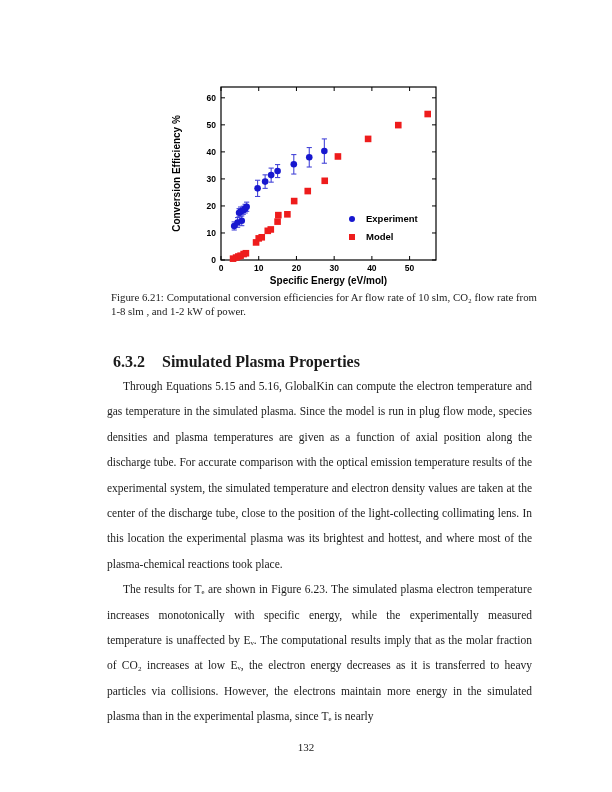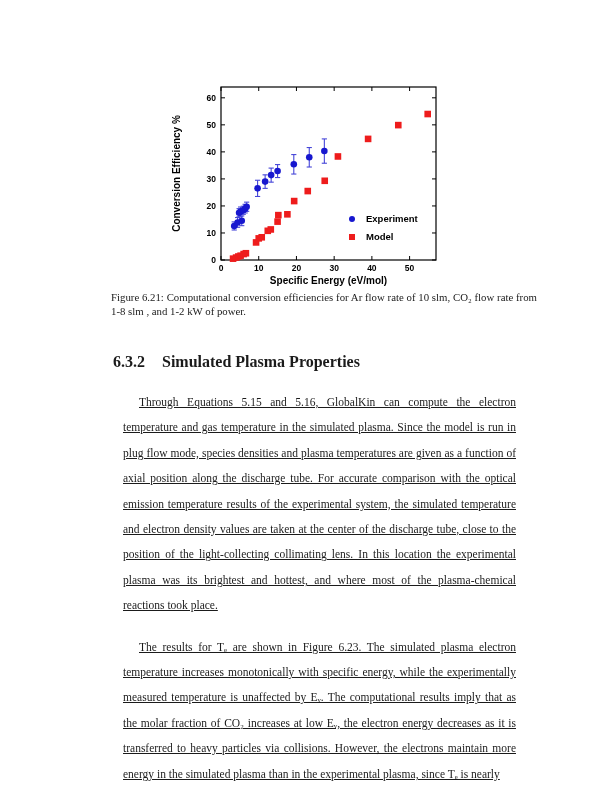--- a/index.html
+++ b/index.html
@@ -22,21 +22,21 @@
   .heading{
     position:absolute;left:106px;top:346px;width:426px;margin:7px;
     font-size:16px;font-weight:bold;
   }
   .heading .sec-num{margin-right:17px;}
   .body-text{
     position:absolute;left:107px;top:374px;width:425px;
     font-size:11.5px;line-height:25.4px;
     text-align:justify;text-align-last:left;
   }
-  .body-text p{margin:16px;text-indent:16px;text-decoration:underline;}
+  .body-text p{margin:0;text-indent:16px;}
   .page-number{
     position:absolute;left:0;top:741px;width:612px;
     text-align:center;font-size:11px;
   }
   
   .tick-label{font-family:"Liberation Sans",sans-serif;font-weight:bold;font-size:8.5px;fill:#000;}
   .axis-label{font-family:"Liberation Sans",sans-serif;font-weight:bold;font-size:10px;fill:#000;}
   .legend-label{font-family:"Liberation Sans",sans-serif;font-weight:bold;font-size:9.5px;fill:#000;}
 </style>
 </head>
@@ -180,14 +180,15 @@
 
   <h2 class="heading">
     <span class="sec-num">6.3.2</span><span>Simulated Plasma Properties</span>
   </h2>
 
   <div class="body-text">
     <p>Through Equations 5.15 and 5.16, GlobalKin can compute the electron temperature and gas temperature in the simulated plasma. Since the model is run in plug flow mode, species densities and plasma temperatures are given as a function of axial position along the discharge tube. For accurate comparison with the optical emission temperature results of the experimental system, the simulated temperature and electron density values are taken at the center of the discharge tube, close to the position of the light-collecting collimating lens. In this location the experimental plasma was its brightest and hottest, and where most of the plasma-chemical reactions took place.</p>
     <p>The results for Tₑ are shown in Figure 6.23. The simulated plasma electron temperature increases monotonically with specific energy, while the experimentally measured temperature is unaffected by Eᵥ. The computational results imply that as the molar fraction of CO₂ increases at low Eᵥ, the electron energy decreases as it is transferred to heavy particles via collisions. However, the electrons maintain more energy in the simulated plasma than in the experimental plasma, since Tₑ is nearly</p>
   </div>
 
+  <div class="page-number">132</div>
 
 </div>
 
 </body></html>

